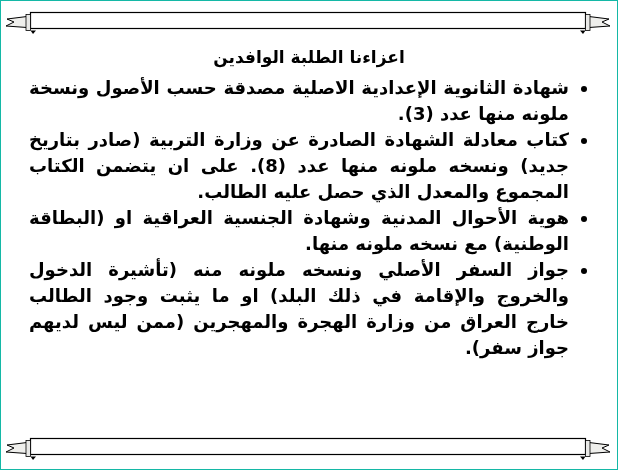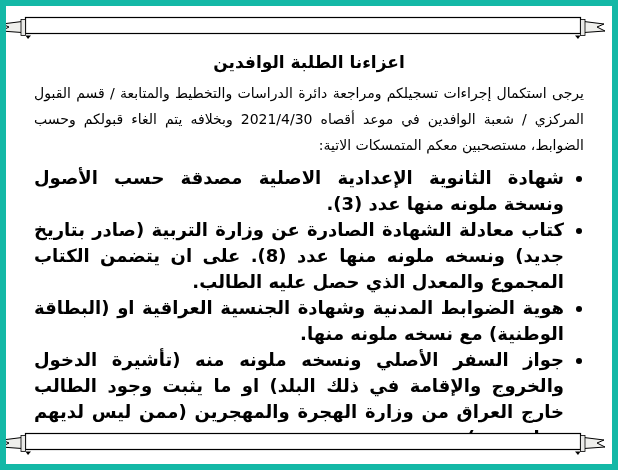--- a/index.html
+++ b/index.html
@@ -6,21 +6,21 @@
     margin: 0;
     padding: 0;
     background: #ffffff;
   }
   .page {
     position: relative;
     width: 618px;
     height: 470px;
     box-sizing: border-box;
     background: #ffffff;
-    border: 6px solid #14b8a6;
+    border: 1px solid #14b8a6;
     font-family: "DejaVu Sans", sans-serif;
     color: #000000;
     direction: rtl;
     overflow: hidden;
   }
   .ribbon {
     position: absolute;
     left: 0;
     width: 100%;
     height: 32px;
@@ -74,26 +74,25 @@
       <rect x="27" y="9.5" width="4.5" height="16" fill="#e9e9e7" stroke="#000000" stroke-width="0.8"></rect>
       <rect x="586.5" y="9.5" width="4.5" height="16" fill="#e9e9e7" stroke="#000000" stroke-width="0.8"></rect>
       <polygon points="31.5,25.5 37,25.5 34,29" fill="#000000"></polygon>
       <polygon points="586.5,25.5 581,25.5 584,29" fill="#000000"></polygon>
     </svg>
   </div>
 
   <div class="content">
     <h1 class="doc-title">اعزاءنا الطلبة الوافدين</h1>
 
-    <p class="doc-intro">يرجى استكمال إجراءات تسجيلكم ومراجعة دائرة الدراسات والتخطيط والمتابعة / قسم القبول المركزي / شعبة الوافدين في موعد أقصاه 2021/4/30 وبخلافه يتم الغاء قبولكم وحسب الضوابط، مستصحبين معكم المتمسكات الاتية:</p>
 
     <ul class="doc-list">
       <li>شهادة الثانوية الإعدادية الاصلية مصدقة حسب الأصول ونسخة ملونه منها عدد (3).</li>
       <li>كتاب معادلة الشهادة الصادرة عن وزارة التربية (صادر بتاريخ جديد) ونسخه ملونه منها عدد (8). على ان يتضمن الكتاب المجموع والمعدل الذي حصل عليه الطالب.</li>
-      <li>هوية الضوابط المدنية وشهادة الجنسية العراقية او (البطاقة الوطنية) مع نسخه ملونه منها.</li>
+      <li>هوية الأحوال المدنية وشهادة الجنسية العراقية او (البطاقة الوطنية) مع نسخه ملونه منها.</li>
       <li>جواز السفر الأصلي ونسخه ملونه منه (تأشيرة الدخول والخروج والإقامة في ذلك البلد) او ما يثبت وجود الطالب خارج العراق من وزارة الهجرة والمهجرين (ممن ليس لديهم جواز سفر).</li>
     </ul>
   </div>
 
   <div class="ribbon ribbon-bottom">
     <svg width="618" height="32" viewBox="0 0 618 32" xmlns="http://www.w3.org/2000/svg">
       <polygon points="28,11.5 8,14 15,17 7,21 28,22.5" fill="#efefec" stroke="#000000" stroke-width="1"></polygon>
       <polygon points="590,11.5 610,14 603,17 611,21 590,22.5" fill="#efefec" stroke="#000000" stroke-width="1"></polygon>
       <rect x="31.5" y="7.5" width="555" height="16" fill="#ffffff" stroke="#000000" stroke-width="1.2"></rect>
       <rect x="27" y="9.5" width="4.5" height="16" fill="#e9e9e7" stroke="#000000" stroke-width="0.8"></rect>

